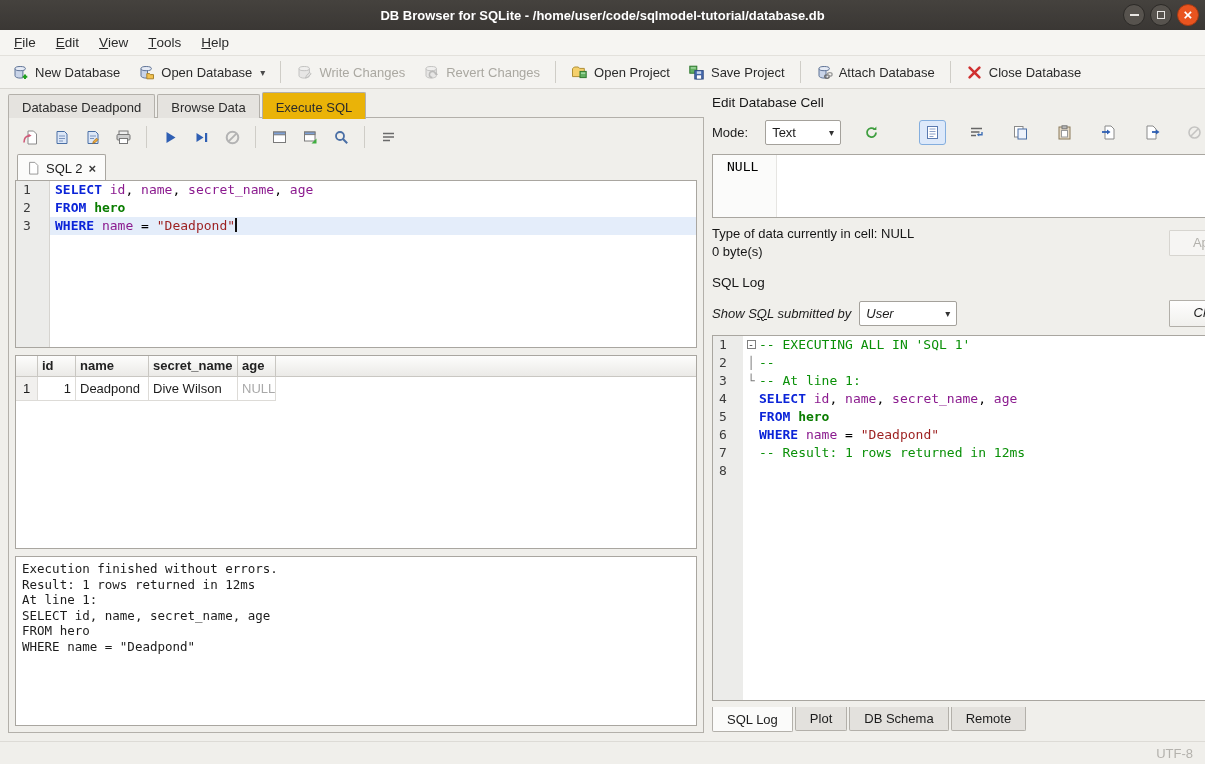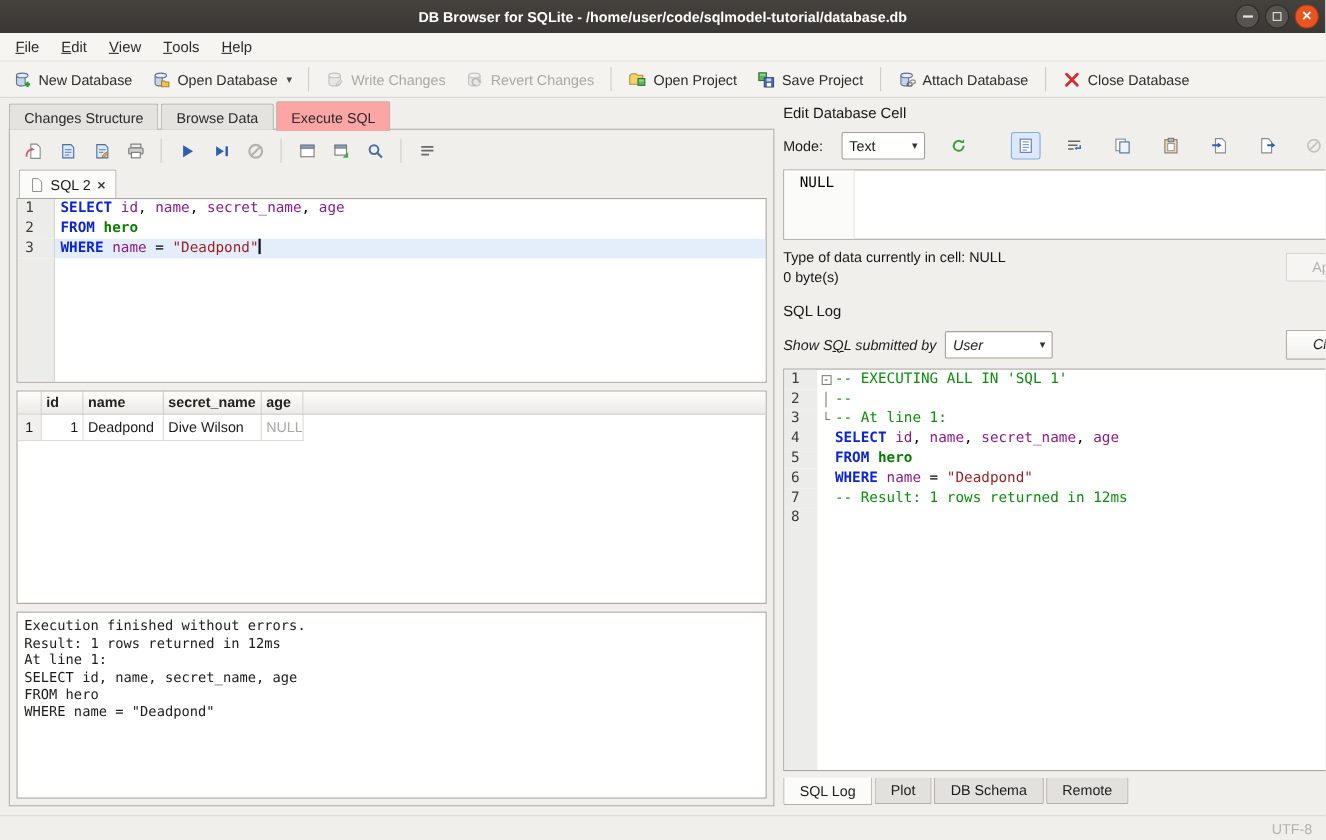--- a/index.html
+++ b/index.html
@@ -32,21 +32,21 @@
   .ic { width:17px; height:17px; flex:0 0 auto; }
 
   
   .main { flex:1 1 auto; display:flex; min-height:0; }
   .left-panel { width:707px; flex:0 0 auto; display:flex; flex-direction:column; padding:2px 3px 8px 8px; min-height:0; }
   .right-panel { flex:1; display:flex; flex-direction:column; padding:2px 9px 8px 5px; min-height:0; }
 
   
   .main-tabbar { display:flex; align-items:flex-end; height:27px; flex:0 0 auto; position:relative; z-index:2; }
   .mtab { padding:5px 13px 5px; background:#e5e3df; border:1px solid #b3b0aa; border-bottom:none; margin-right:2px; font-size:13px; color:#2b2b2b; border-radius:2px 2px 0 0; height:24px; }
-  .mtab.active { background:#fca5a5; height:27px; padding-top:7px; margin-bottom:-1px; }
+  .mtab.active { background:#eab308; height:27px; padding-top:7px; margin-bottom:-1px; }
 
   .page-frame { flex:1; border:1px solid #b3b0aa; background:#f0efeb; padding:5px 6px 6px; display:flex; flex-direction:column; min-height:0; margin-top:-1px; }
 
   
   .sql-toolbar { height:30px; display:flex; align-items:center; gap:5px; padding:2px 2px 4px; flex:0 0 auto; }
   .sbtn { width:26px; height:24px; display:flex; align-items:center; justify-content:center; border-radius:3px; }
 
   
   .sql-tabbar { height:27px; display:flex; align-items:flex-end; flex:0 0 auto; }
   .stab { display:flex; align-items:center; gap:6px; background:#fbfbfa; border:1px solid #a9a6a0; border-bottom:none; padding:4px 9px; font-size:13px; border-radius:2px 2px 0 0; margin-left:2px; margin-bottom:-1px; height:27px; }
@@ -239,21 +239,21 @@
         <path d="M3.6 3.6l9.8 9.8M13.4 3.6l-9.8 9.8" stroke="#d03030" stroke-width="2.6" stroke-linecap="round"></path>
       </svg>
       <span>Close Database</span>
     </div>
   </div>
 
   <div class="main">
 
     <div class="left-panel">
       <div class="main-tabbar">
-        <div class="mtab">Changes Structure</div>
+        <div class="mtab">Database Deadpond</div>
         <div class="mtab">Browse Data</div>
         <div class="mtab active">Execute SQL</div>
       </div>
 
       <div class="page-frame">
 
         <div class="sql-toolbar">
           <div class="sbtn">
             <svg class="ic" viewBox="0 0 17 17">
               <path d="M6 2h5.5l3 3v10H6z" fill="#fff" stroke="#8a8a8a"></path>

